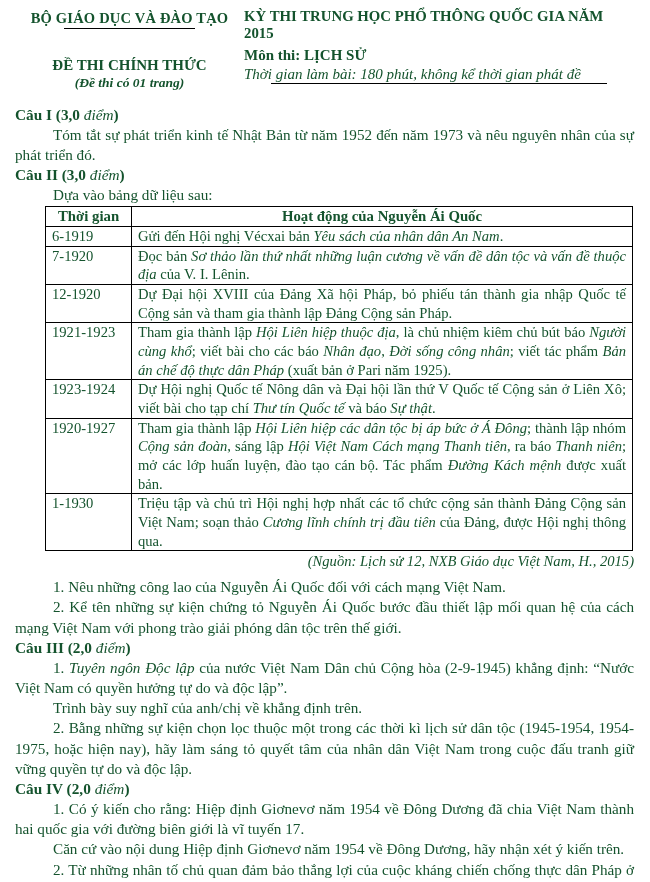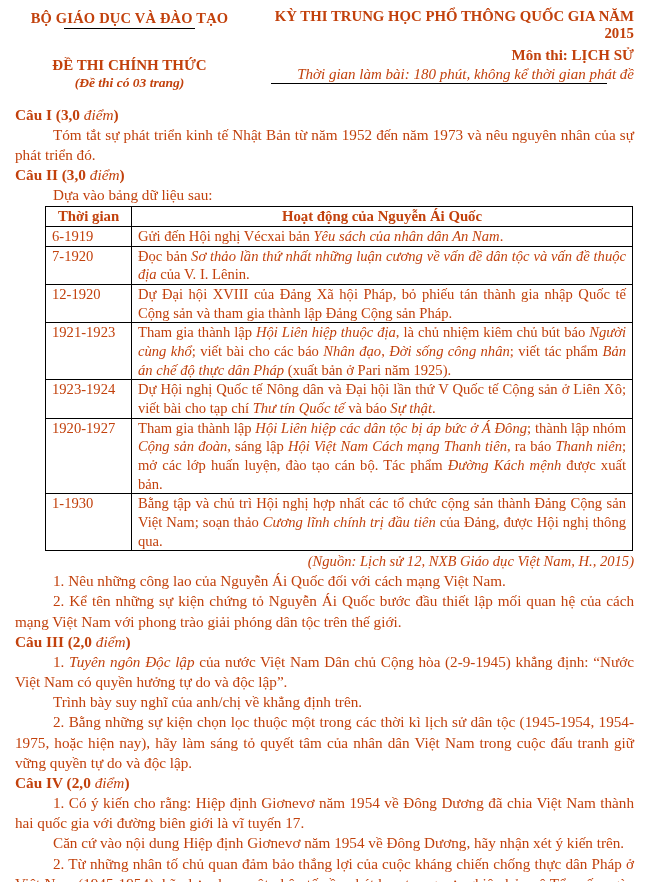--- a/index.html
+++ b/index.html
@@ -1,30 +1,30 @@
 <!DOCTYPE html>
 <html><head>
 <meta charset="utf-8">
 <style>
   * { margin: 0; padding: 0; box-sizing: border-box; }
   html, body { background: #ffffff; }
   .page {
     width: 650px;
     height: 882px;
     background: #ffffff;
-    color: #c2410c;
+    color: #14532d;
     font-family: "Liberation Serif", "DejaVu Serif", serif;
     padding: 8px 16px 0 15px;
     overflow: hidden;
   }
 
   
   .doc-header { display: flex; margin-bottom: 14px; }
   .hdr-left  { width: 37%; text-align: center; padding-top: 2px; }
-  .hdr-right { width: 63%; text-align: right; }
+  .hdr-right { width: 63%; text-align: left; }
   .ministry { font-weight: bold; font-size: 14.5px; letter-spacing: 0.2px; }
   .ministry-underline { width: 57%; border-bottom: 1.6px solid #000; margin: 1px auto 0; }
   .exam-type { font-weight: bold; font-size: 15px; margin-top: 28px; }
   .page-note { font-weight: bold; font-style: italic; font-size: 13.5px; margin-top: 1px; }
   .exam-title { font-weight: bold; font-size: 14.8px; }
   .subject    { font-weight: bold; font-size: 15px; margin-top: 5px; }
   .duration   { font-style: italic; font-size: 15px; margin-top: 2px; }
   .duration-underline { width: 86%; border-bottom: 1.4px solid #000; margin: 0 auto; }
 
   
@@ -48,34 +48,34 @@
   }
   table.data-table th { font-weight: bold; text-align: center; font-size: 14.8px; }
   td.col-time { width: 86px; white-space: nowrap; }
   td.col-act  { text-align: justify; }
 
   .source-line {
     font-style: italic;
     font-size: 14.6px;
     text-align: right;
     line-height: 1.3;
-    margin: 1px 0 0 0;
+    margin: 1px 0 6px 0;
   }
 </style>
 </head>
 <body>
 
 <div class="page">
 
   <div class="doc-header">
     <div class="hdr-left">
       <div class="ministry">BỘ GIÁO DỤC VÀ ĐÀO TẠO</div>
       <div class="ministry-underline"></div>
       <div class="exam-type">ĐỀ THI CHÍNH THỨC</div>
-      <div class="page-note">(Đề thi có 03 trang)</div>
+      <div class="page-note">(Đề thi có 01 trang)</div>
     </div>
     <div class="hdr-right">
       <div class="exam-title">KỲ THI TRUNG HỌC PHỔ THÔNG QUỐC GIA NĂM 2015</div>
       <div class="subject">Môn thi: LỊCH SỬ</div>
       <div class="duration">Thời gian làm bài: 180 phút, không kể thời gian phát đề</div>
       <div class="duration-underline"></div>
     </div>
   </div>
 
   <div class="section-heading"><span>Câu I (3,0 </span><i>điểm</i><span>)</span></div>
@@ -111,21 +111,21 @@
       <tr>
         <td class="col-time">1923-1924</td>
         <td class="col-act"><span>Dự Hội nghị Quốc tế Nông dân và Đại hội lần thứ V Quốc tế Cộng sản ở Liên Xô; viết bài cho tạp chí </span><i>Thư tín Quốc tế</i><span> và báo </span><i>Sự thật</i><span>.</span></td>
       </tr>
       <tr>
         <td class="col-time">1920-1927</td>
         <td class="col-act"><span>Tham gia thành lập </span><i>Hội Liên hiệp các dân tộc bị áp bức ở Á Đông</i><span>; thành lập nhóm </span><i>Cộng sản đoàn</i><span>, sáng lập </span><i>Hội Việt Nam Cách mạng Thanh tiên</i><span>, ra báo </span><i>Thanh niên</i><span>; mở các lớp huấn luyện, đào tạo cán bộ. Tác phẩm </span><i>Đường Kách mệnh</i><span> được xuất bản.</span></td>
       </tr>
       <tr>
         <td class="col-time">1-1930</td>
-        <td class="col-act"><span>Bằng tập và chủ trì Hội nghị hợp nhất các tổ chức cộng sản thành Đảng Cộng sản Việt Nam; soạn thảo </span><i>Cương lĩnh chính trị đầu tiên</i><span> của Đảng, được Hội nghị thông qua.</span></td>
+        <td class="col-act"><span>Triệu tập và chủ trì Hội nghị hợp nhất các tổ chức cộng sản thành Đảng Cộng sản Việt Nam; soạn thảo </span><i>Cương lĩnh chính trị đầu tiên</i><span> của Đảng, được Hội nghị thông qua.</span></td>
       </tr>
     </tbody>
   </table>
 
   <div class="source-line">(Nguồn: Lịch sử 12, NXB Giáo dục Việt Nam, H., 2015)</div>
   <p class="q"><span>1. Nêu những công lao của Nguyễn Ái Quốc đối với cách mạng Việt Nam.</span></p>
   <p class="q"><span>2. Kể tên những sự kiện chứng tỏ Nguyễn Ái Quốc bước đầu thiết lập mối quan hệ của cách mạng Việt Nam với phong trào giải phóng dân tộc trên thế giới.</span></p>
 
   <div class="section-heading"><span>Câu III (2,0 </span><i>điểm</i><span>)</span></div>
   <p class="q"><span>1. </span><i>Tuyên ngôn Độc lập</i><span> của nước Việt Nam Dân chủ Cộng hòa (2-9-1945) khẳng định: “Nước Việt Nam có quyền hưởng tự do và độc lập”.</span></p>

